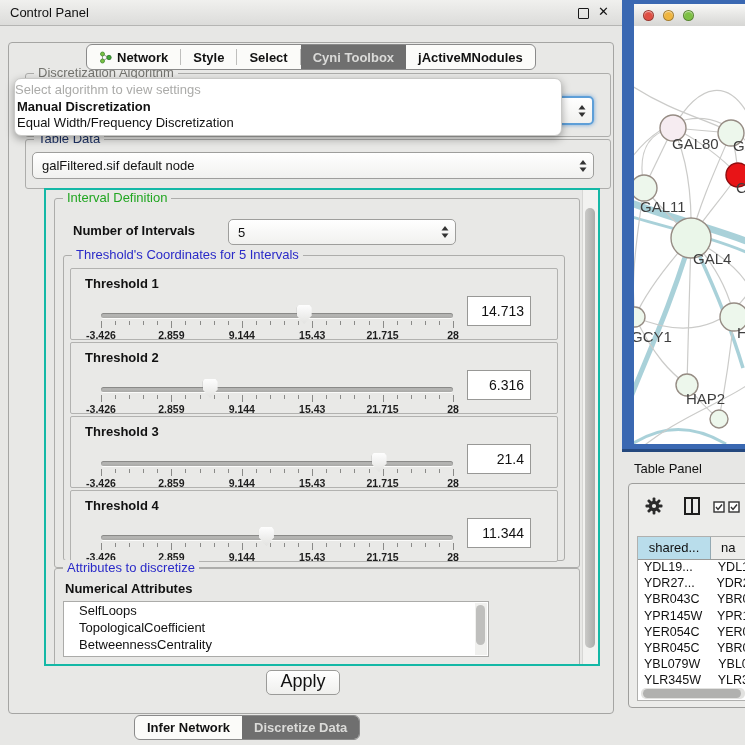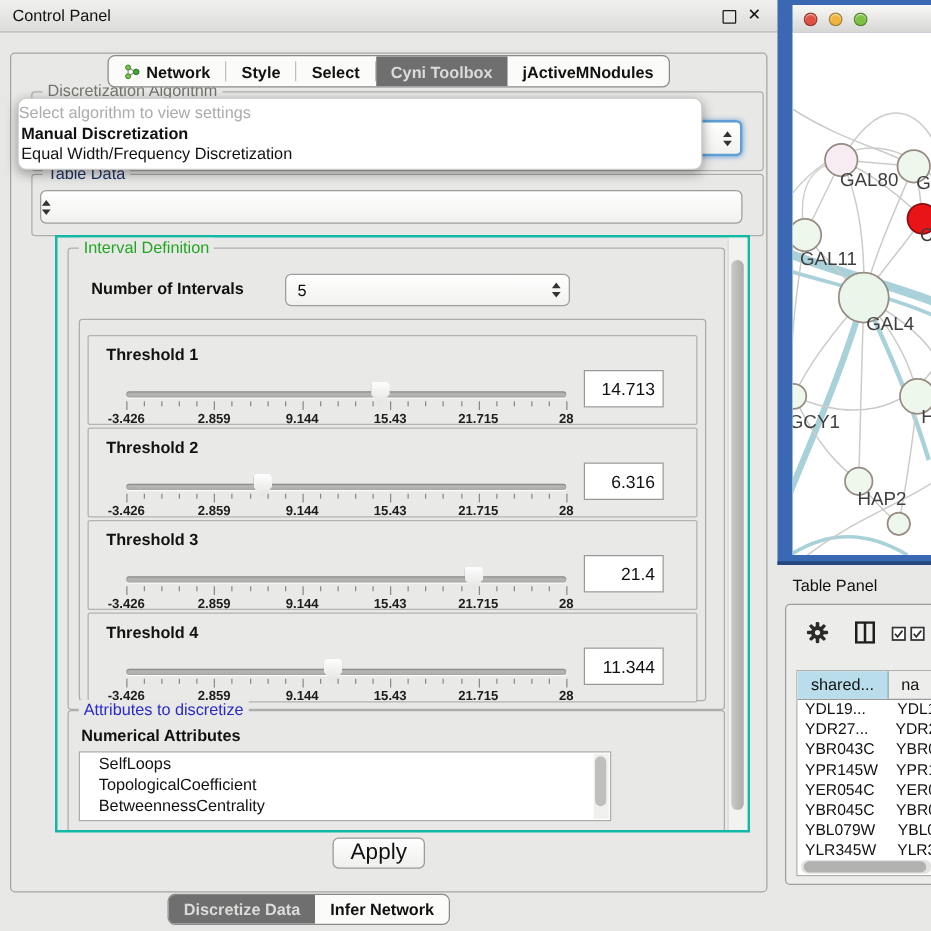--- a/index.html
+++ b/index.html
@@ -105,20 +105,21 @@
       <svg class="stepper" width="8" height="14" viewBox="0 0 8 14">
         <polygon points="4,1 7.5,5.5 0.5,5.5" fill="#333"></polygon>
           <polygon points="4,13 7.5,8.5 0.5,8.5" fill="#333"></polygon>
       </svg>
     </div>
   </div>
 
   <div class="group" style="left:16px;top:96px;width:584px;height:48px;">
     <span class="legend lg-navy">Table Data</span>
     <div class="combo" style="left:6px;top:12px;width:560px;height:25px;">
+      <span class="val">galFiltered.sif default node</span>
       <svg class="stepper" width="8" height="14" viewBox="0 0 8 14">
         <polygon points="4,1 7.5,5.5 0.5,5.5" fill="#333"></polygon>
           <polygon points="4,13 7.5,8.5 0.5,8.5" fill="#333"></polygon>
       </svg>
     </div>
   </div>
 </div>
 
 <div class="scrollpane">
 
@@ -127,20 +128,21 @@
     <span style="position:absolute;left:18px;top:24px;font-size:13px;font-weight:bold;">Number of Intervals</span>
     <div class="combo" style="left:173px;top:20px;width:226px;height:24px;">
       <span class="val">5</span>
       <svg class="stepper" width="8" height="14" viewBox="0 0 8 14">
         <polygon points="4,1 7.5,5.5 0.5,5.5" fill="#333"></polygon>
           <polygon points="4,13 7.5,8.5 0.5,8.5" fill="#333"></polygon>
       </svg>
     </div>
 
     <div class="group" style="left:8px;top:56px;width:500px;height:304px;">
+      <span class="legend lg-blue">Threshold's Coordinates for 5 Intervals</span>
 
       <div class="thr-panel" style="top:12px;">
         <span class="thr-label">Threshold 1</span>
         <div class="track"></div>
         <div class="thumb" style="left: 225.673px;"></div>
         <div class="ticks">
             <div class="tick major" style="left: 0px;"></div>
             <div class="ticklabel" style="left: 0px;">-3.426</div>
             <div class="tick minor" style="left: 14.08px;"></div>
             <div class="tick minor" style="left: 28.16px;"></div>
@@ -349,25 +351,25 @@
 
 <div class="popup">
   <div class="ph">Select algorithm to view settings</div>
   <div class="opt bold">Manual Discretization</div>
   <div class="opt">Equal Width/Frequency Discretization</div>
 </div>
 
 <div class="apply">Apply</div>
 
 <div class="pill bottomtabs">
+  <div class="tab">
+      <span>Infer Network</span>
+    </div>
   <div class="tab selected">
       <span>Discretize Data</span>
-    </div>
-  <div class="tab">
-      <span>Infer Network</span>
     </div>
 </div>
 
 <div class="netwin">
   <div class="net-titlebar">
     <span class="light" style="background: rgb(223, 79, 68);"></span>
     <span class="light" style="background: rgb(239, 181, 63);"></span>
     <span class="light" style="background: rgb(125, 192, 68);"></span>
   </div>
   <div class="net-canvas">

